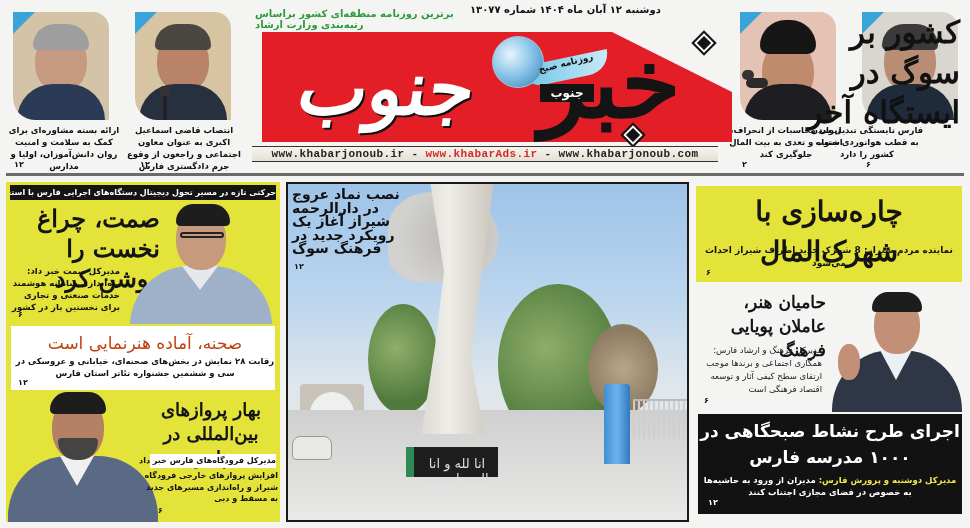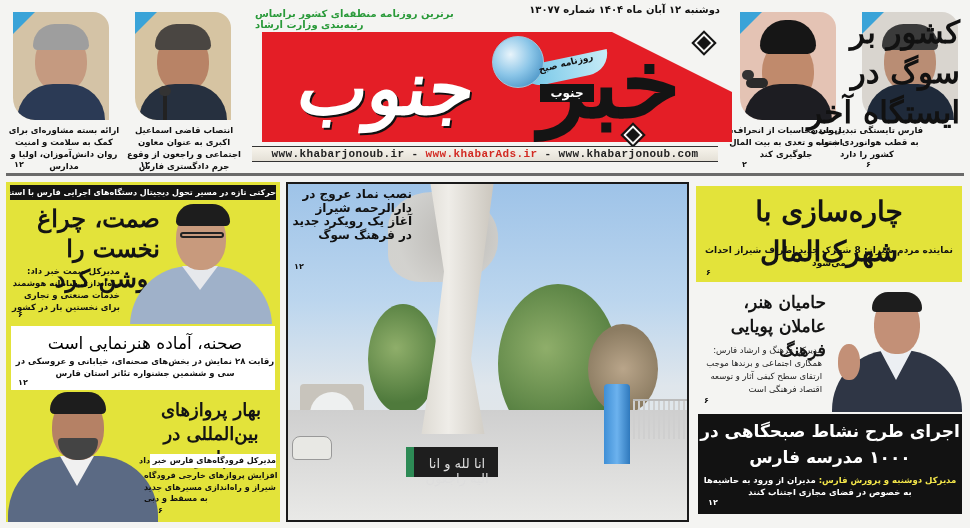--- a/index.html
+++ b/index.html
@@ -22,65 +22,65 @@
   .logo-red::after { content: ""; position: absolute; right: 0; top: 0; width: 120px; height: 60px; background: #f4f4f2; clip-path: polygon(100% 0, 100% 100%, 0 0); }
   .logo-word-jonoub { position: absolute; left: 282px; top: 38px; width: 210px; height: 100px; font-family: "DejaVu Serif", serif; font-size: 74px; font-weight: bold; color: #fff; line-height: 100px; text-align: center; text-shadow: 2px 2px 0 #111; transform: skewX(-8deg); }
   .logo-word-khabar { position: absolute; left: 485px; top: 20px; width: 250px; height: 128px; font-family: "DejaVu Serif", serif; font-size: 96px; font-weight: bold; color: #141414; line-height: 128px; text-align: center; }
   .logo-globe { position: absolute; left: 492px; top: 36px; width: 52px; height: 52px; border-radius: 50%; background: radial-gradient(circle at 35% 35%, #e8f4fb 0%, #8cc6e8 45%, #2d7fb8 100%); border: 1px solid #9fc7dd; }
   .logo-swoosh { position: absolute; left: 520px; top: 58px; width: 90px; height: 22px; background: linear-gradient(90deg, #6ec3e6, #c8ecf7); border-radius: 0 0 40px 40px; transform: rotate(-12deg); }
   .logo-tag-morning { position: absolute; left: 538px; top: 58px; font-size: 9px; font-weight: bold; color: #111; transform: rotate(-14deg); }
   .logo-tag-jonoub { position: absolute; left: 540px; top: 84px; width: 54px; height: 18px; background: #141414; color: #fff; font-size: 12px; font-weight: bold; text-align: center; line-height: 18px; }
   .logo-diamond { position: absolute; width: 14px; height: 14px; background: #141414; transform: rotate(45deg); border: 2px solid #f4f4f2; outline: 2px solid #141414; }
 
   .tagline { position: absolute; left: 255px; top: 8px; width: 220px; font-size: 10px; font-weight: bold; color: #2a9a3a; text-align: left; }
-  .dateline { position: absolute; left: 470px; top: 4px; width: 250px; font-size: 10px; font-weight: bold; color: #111; text-align: right; }
+  .dateline { position: absolute; left: 470px; top: 4px; width: 250px; font-size: 10px; font-weight: bold; color: #111; text-align: left; }
 
   .urlbar { position: absolute; left: 252px; top: 146px; width: 466px; height: 16px; border-top: 1px solid #333; border-bottom: 1px solid #333; background: linear-gradient(180deg,#f7f4ec,#e4e0d6); direction: ltr; text-align: center; font-family: "Liberation Mono", monospace; font-size: 11px; font-weight: bold; line-height: 15px; letter-spacing: 0.4px; color: #222; }
   .urlbar .red { color: #d22a22; }
 
   .rule { position: absolute; left: 6px; top: 173px; width: 958px; height: 3px; background: #6a6a6a; }
 
   
   .yellow { background: #e3e33a; }
   .lt-box { position: absolute; left: 6px; top: 182px; width: 274px; height: 144px; }
   .black-strip { position: absolute; left: 10px; top: 185px; width: 266px; height: 15px; background: #141414; color: #fff; font-size: 8px; font-weight: bold; line-height: 15px; text-align: center; white-space: nowrap; overflow: hidden; }
   .lt-head1 { position: absolute; left: 10px; top: 204px; width: 150px; font-size: 24px; font-weight: bold; line-height: 30px; text-align: right; color: #141414; font-family: "DejaVu Serif", serif; }
   .lt-sub1 { position: absolute; left: 10px; top: 265px; width: 110px; font-size: 8.5px; font-weight: bold; line-height: 12px; text-align: right; }
   .person { position: absolute; overflow: hidden; }
   .person .p-head { position: absolute; border-radius: 48% 48% 46% 46%; background: #c89a7d; }
   .person .p-hair { position: absolute; background: #1d1d1d; border-radius: 40px 40px 10px 10px; }
   .person .p-glasses { position: absolute; height: 6px; border: 2px solid #222; border-radius: 3px; }
   .person .p-body { position: absolute; border-radius: 60px 60px 0 0; }
   .person .p-collar { position: absolute; background: #e6e8ec; clip-path: polygon(0 0,100% 0,50% 100%); }
 
   .lt-mid { position: absolute; left: 6px; top: 326px; width: 274px; height: 64px; background: #fff; border-left: 5px solid #e3e33a; border-right: 5px solid #e3e33a; }
-  .lt-head2 { position: absolute; left: 20px; top: 332px; width: 250px; font-size: 17px; line-height: 22px; text-align: center; color: #000000; }
+  .lt-head2 { position: absolute; left: 20px; top: 332px; width: 250px; font-size: 17px; line-height: 22px; text-align: center; color: #c2410c; }
   .lt-sub2 { position: absolute; left: 14px; top: 355px; width: 262px; font-size: 8.5px; font-weight: bold; line-height: 12px; text-align: center; }
 
   .lt-box2 { position: absolute; left: 6px; top: 390px; width: 274px; height: 132px; }
   .lt-head3 { position: absolute; left: 146px; top: 398px; width: 130px; font-size: 18px; font-weight: bold; line-height: 24px; text-align: center; color: #141414; font-family: "DejaVu Serif", serif; }
   .lt-whitebar { position: absolute; left: 150px; top: 454px; width: 126px; height: 14px; background: #fff; font-size: 8px; font-weight: bold; line-height: 14px; text-align: center; white-space: nowrap; }
-  .lt-sub3 { position: absolute; left: 144px; top: 470px; width: 134px; font-size: 8px; font-weight: bold; line-height: 11.5px; text-align: left; }
+  .lt-sub3 { position: absolute; left: 144px; top: 470px; width: 134px; font-size: 8px; font-weight: bold; line-height: 11.5px; text-align: right; }
 
   
   .photo { position: absolute; left: 286px; top: 182px; width: 403px; height: 340px; border: 2px solid #1a1a1a; overflow: hidden; background: linear-gradient(180deg, #9ec3e8 0%, #bcd6ee 35%, #dfe6ec 60%, #e6e6e2 100%); }
   .road { position: absolute; left: 0; bottom: 0; width: 100%; height: 110px; background: linear-gradient(180deg,#cfcfcf,#e9e9e7); }
   .tree { position: absolute; border-radius: 50%; background: radial-gradient(circle at 40% 40%, #8fae6a, #4f7a3c 70%); }
   .gate { position: absolute; left: 12px; top: 200px; width: 64px; height: 30px; background: #c8c4bc; border-radius: 4px 4px 0 0; }
   .gate::after { content: ""; position: absolute; left: 10px; bottom: 0; width: 44px; height: 22px; background: #eef0f0; border-radius: 22px 22px 0 0; }
   .car { position: absolute; left: 4px; top: 252px; width: 40px; height: 24px; background: #e8e8e4; border-radius: 8px 8px 4px 4px; border: 1px solid #999; }
   .statue { position: absolute; left: 120px; top: 0; width: 90px; height: 250px; background: linear-gradient(90deg,#d5d1c9 0%,#efede8 45%,#c8c3ba 100%); clip-path: polygon(25% 0, 95% 0, 80% 40%, 70% 70%, 85% 100%, 15% 100%, 30% 65%, 40% 35%); }
   .statue-top { position: absolute; left: 100px; top: 8px; width: 110px; height: 90px; background: radial-gradient(circle at 60% 50%, #bcb6ae, #d6d2cb 70%); border-radius: 40% 50% 45% 30%; opacity: 0.9; }
   .plinth { position: absolute; left: 118px; top: 263px; width: 92px; height: 30px; background: #1e1e1e; border-left: 8px solid #2d8a55; }
   .plinth-text { position: absolute; left: 132px; top: 272px; width: 74px; font-size: 13px; color: #ddd; text-align: center; }
   .bin { position: absolute; left: 316px; top: 200px; width: 26px; height: 80px; background: linear-gradient(90deg,#3f8fd6,#6cb2ee,#2f79bd); border-radius: 4px 4px 0 0; }
   .fence { position: absolute; left: 345px; top: 215px; width: 55px; height: 40px; background: repeating-linear-gradient(90deg,#cfcfcf 0 2px, transparent 2px 5px); border-top: 2px solid #bbb; }
 
   .photo-head { position: absolute; right: 10px; top: 12px; width: 190px; font-family: "DejaVu Serif", serif; font-size: 31px; font-weight: bold; line-height: 40px; color: #111; text-align: right; }
-  .photo-side { position: absolute; left: 6px; top: 6px; width: 120px; font-size: 12px; font-weight: bold; line-height: 13.5px; color: #111; text-align: right; }
+  .photo-side { position: absolute; left: 6px; top: 6px; width: 120px; font-size: 14px; font-weight: bold; line-height: 13.5px; color: #111; text-align: left; }
 
   
   .rt-box { position: absolute; left: 696px; top: 186px; width: 266px; height: 96px; }
   .rt-head1 { position: absolute; left: 700px; top: 192px; width: 258px; font-size: 28px; font-weight: bold; line-height: 40px; text-align: center; color: #141414; font-family: "DejaVu Serif", serif; }
   .rt-sub1 { position: absolute; left: 700px; top: 244px; width: 258px; font-size: 9px; font-weight: bold; line-height: 13px; text-align: center; }
 
   .rt-mid { position: absolute; left: 696px; top: 286px; width: 266px; height: 124px; background: #f4f4f2; }
   .rt-head2 { position: absolute; left: 696px; top: 290px; width: 130px; font-size: 17px; font-weight: bold; line-height: 24px; text-align: right; color: #141414; font-family: "DejaVu Serif", serif; }
   .rt-sub2 { position: absolute; left: 702px; top: 344px; width: 120px; font-size: 8.5px; line-height: 13px; text-align: right; color: #222; }
 

